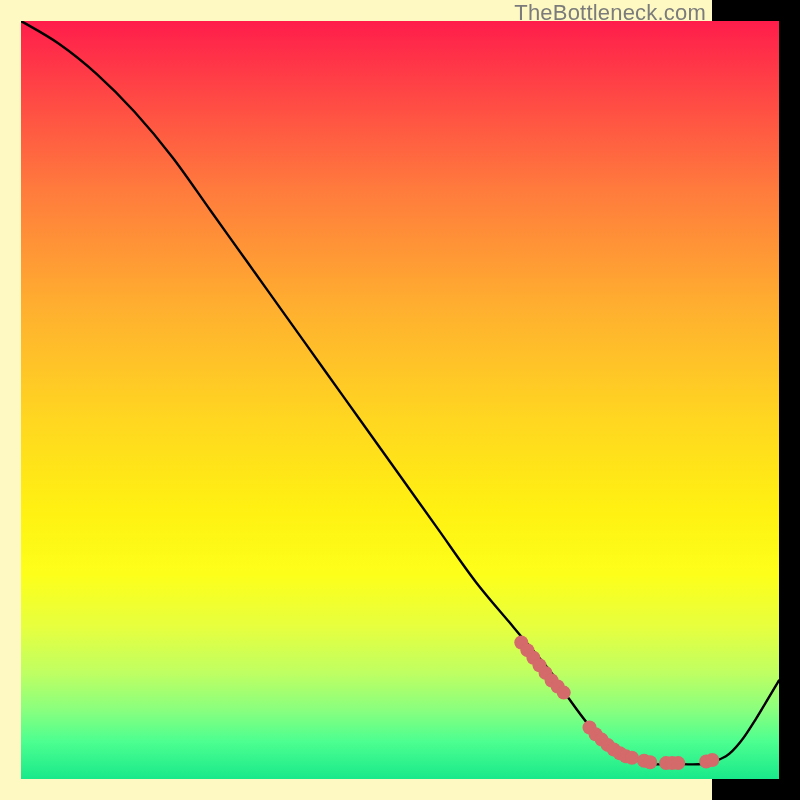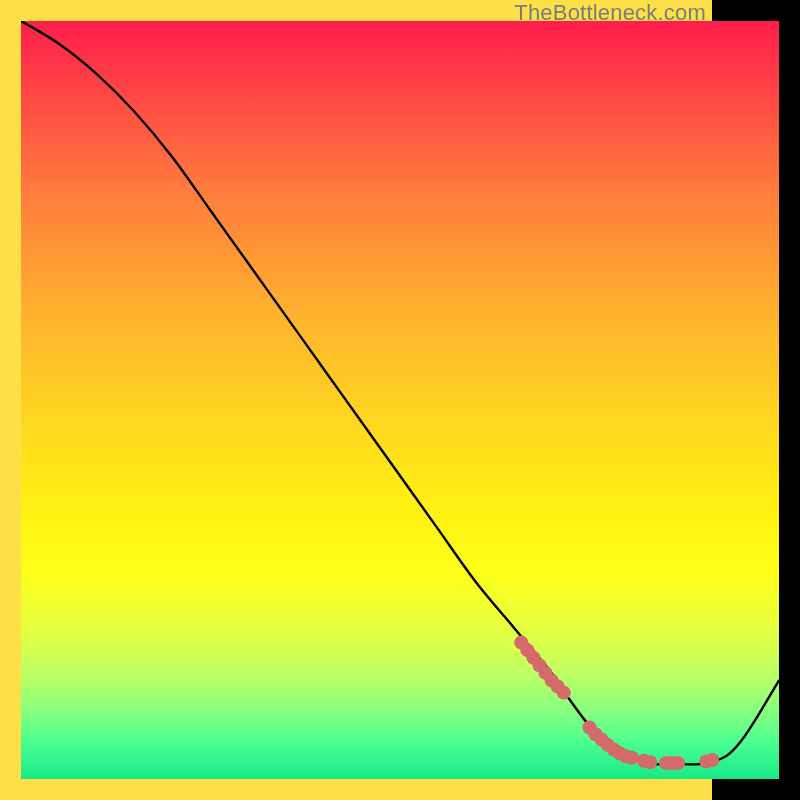--- a/index.html
+++ b/index.html
@@ -8,21 +8,21 @@
     width: 800px;
     height: 800px;
     background: #000;
     overflow: hidden;
     font-family: Arial, Helvetica, sans-serif;
   }
   .frame {
     position: relative;
     width: 712px;
     height: 800px;
-    background: #fde047;
+    background: #fef9c3;
     text-align: right;
   }
   .plot-area {
     position: absolute;
     left: 21px;
     top: 21px;
     width: 758px;
     height: 758px;
     
     background: linear-gradient(

